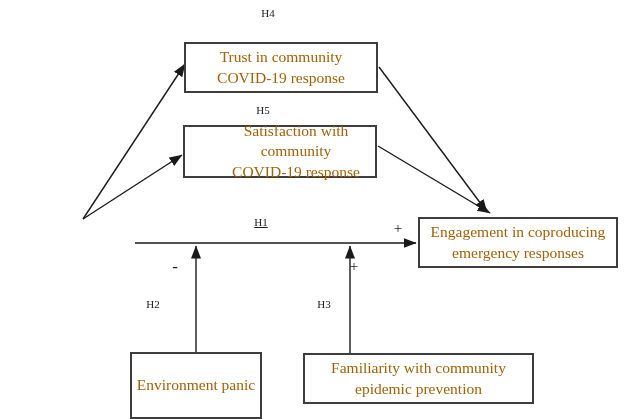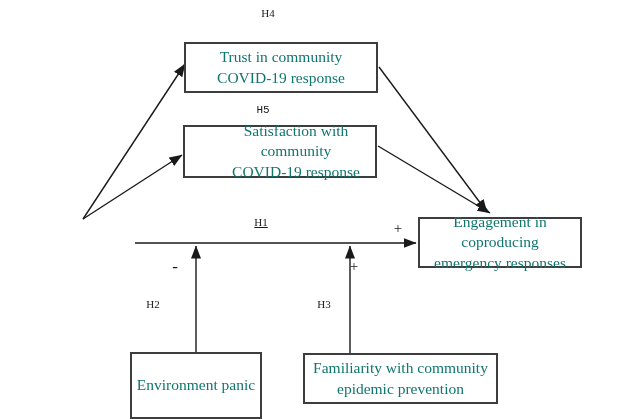--- a/index.html
+++ b/index.html
@@ -28,38 +28,38 @@
     box-sizing: border-box;
     border: 2px solid #3d3d3d;
     background: #ffffff;
     display: flex;
     align-items: center;
     justify-content: center;
     text-align: center;
     white-space: pre-line;
     font-size: 15.5px;
     line-height: 1.3;
-    color: #0f766e;
+    color: #a16207;
   }
   .box-trust        { left: 184px; top: 42px;  width: 194px; height: 51px; }
   .box-satisfaction { left: 183px; top: 125px; width: 194px; height: 53px; padding-left: 32px; }
   .box-psycap       { left: 5px;   top: 220px; width: 130px; height: 55px; }
-  .box-engagement   { left: 418px; top: 217px; width: 164px; height: 51px; }
+  .box-engagement   { left: 418px; top: 217px; width: 200px; height: 51px; }
   .box-panic        { left: 130px; top: 352px; width: 132px; height: 67px; }
-  .box-familiarity  { left: 303px; top: 353px; width: 195px; height: 51px; }
+  .box-familiarity  { left: 303px; top: 353px; width: 231px; height: 51px; }
   .lbl {
     position: absolute;
     transform: translateX(-50%);
     font-size: 11px;
     line-height: 1;
     color: #1a1a1a;
     white-space: nowrap;
   }
   .lbl-h4 { left: 268px; top: 8px;  }
-  .lbl-h5 { left: 263px; top: 105px; font-family: Liberation Mono, monospace; }
+  .lbl-h5 { left: 263px; top: 105px; }
   .lbl-h1 { left: 261px; top: 217px; text-decoration: underline; }
   .lbl-h2 { left: 153px; top: 299px; }
   .lbl-h3 { left: 324px; top: 299px; }
   .sign {
     position: absolute;
     transform: translateX(-50%);
     font-size: 15px;
     line-height: 1;
     color: #1a1a1a;
   }

